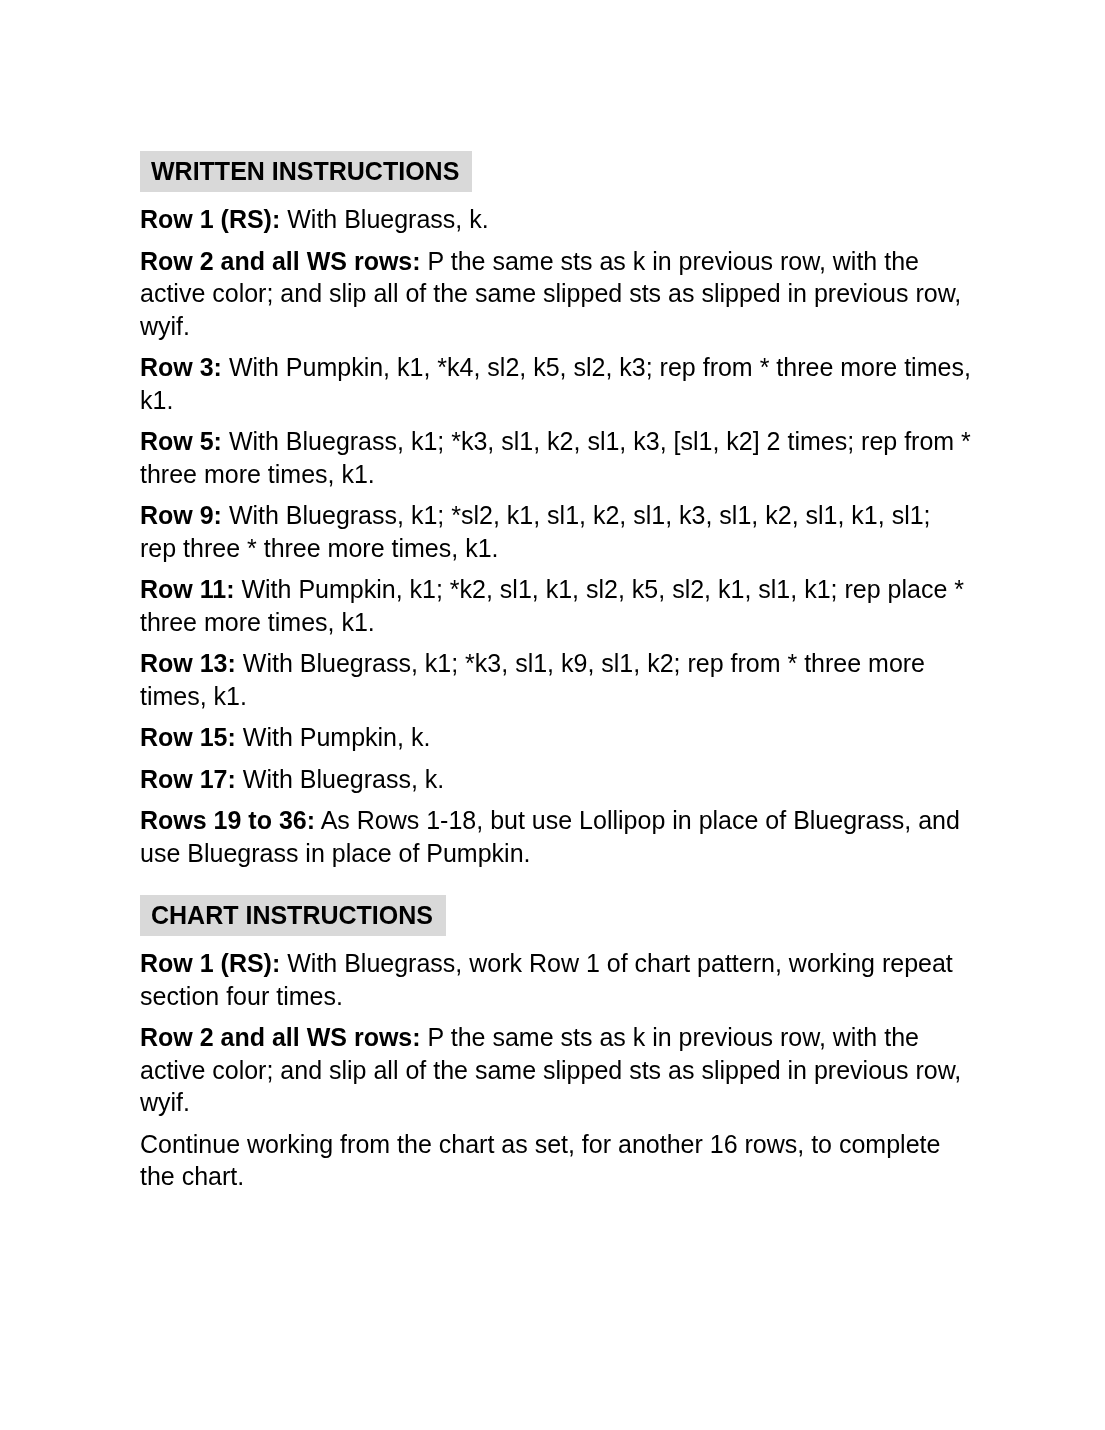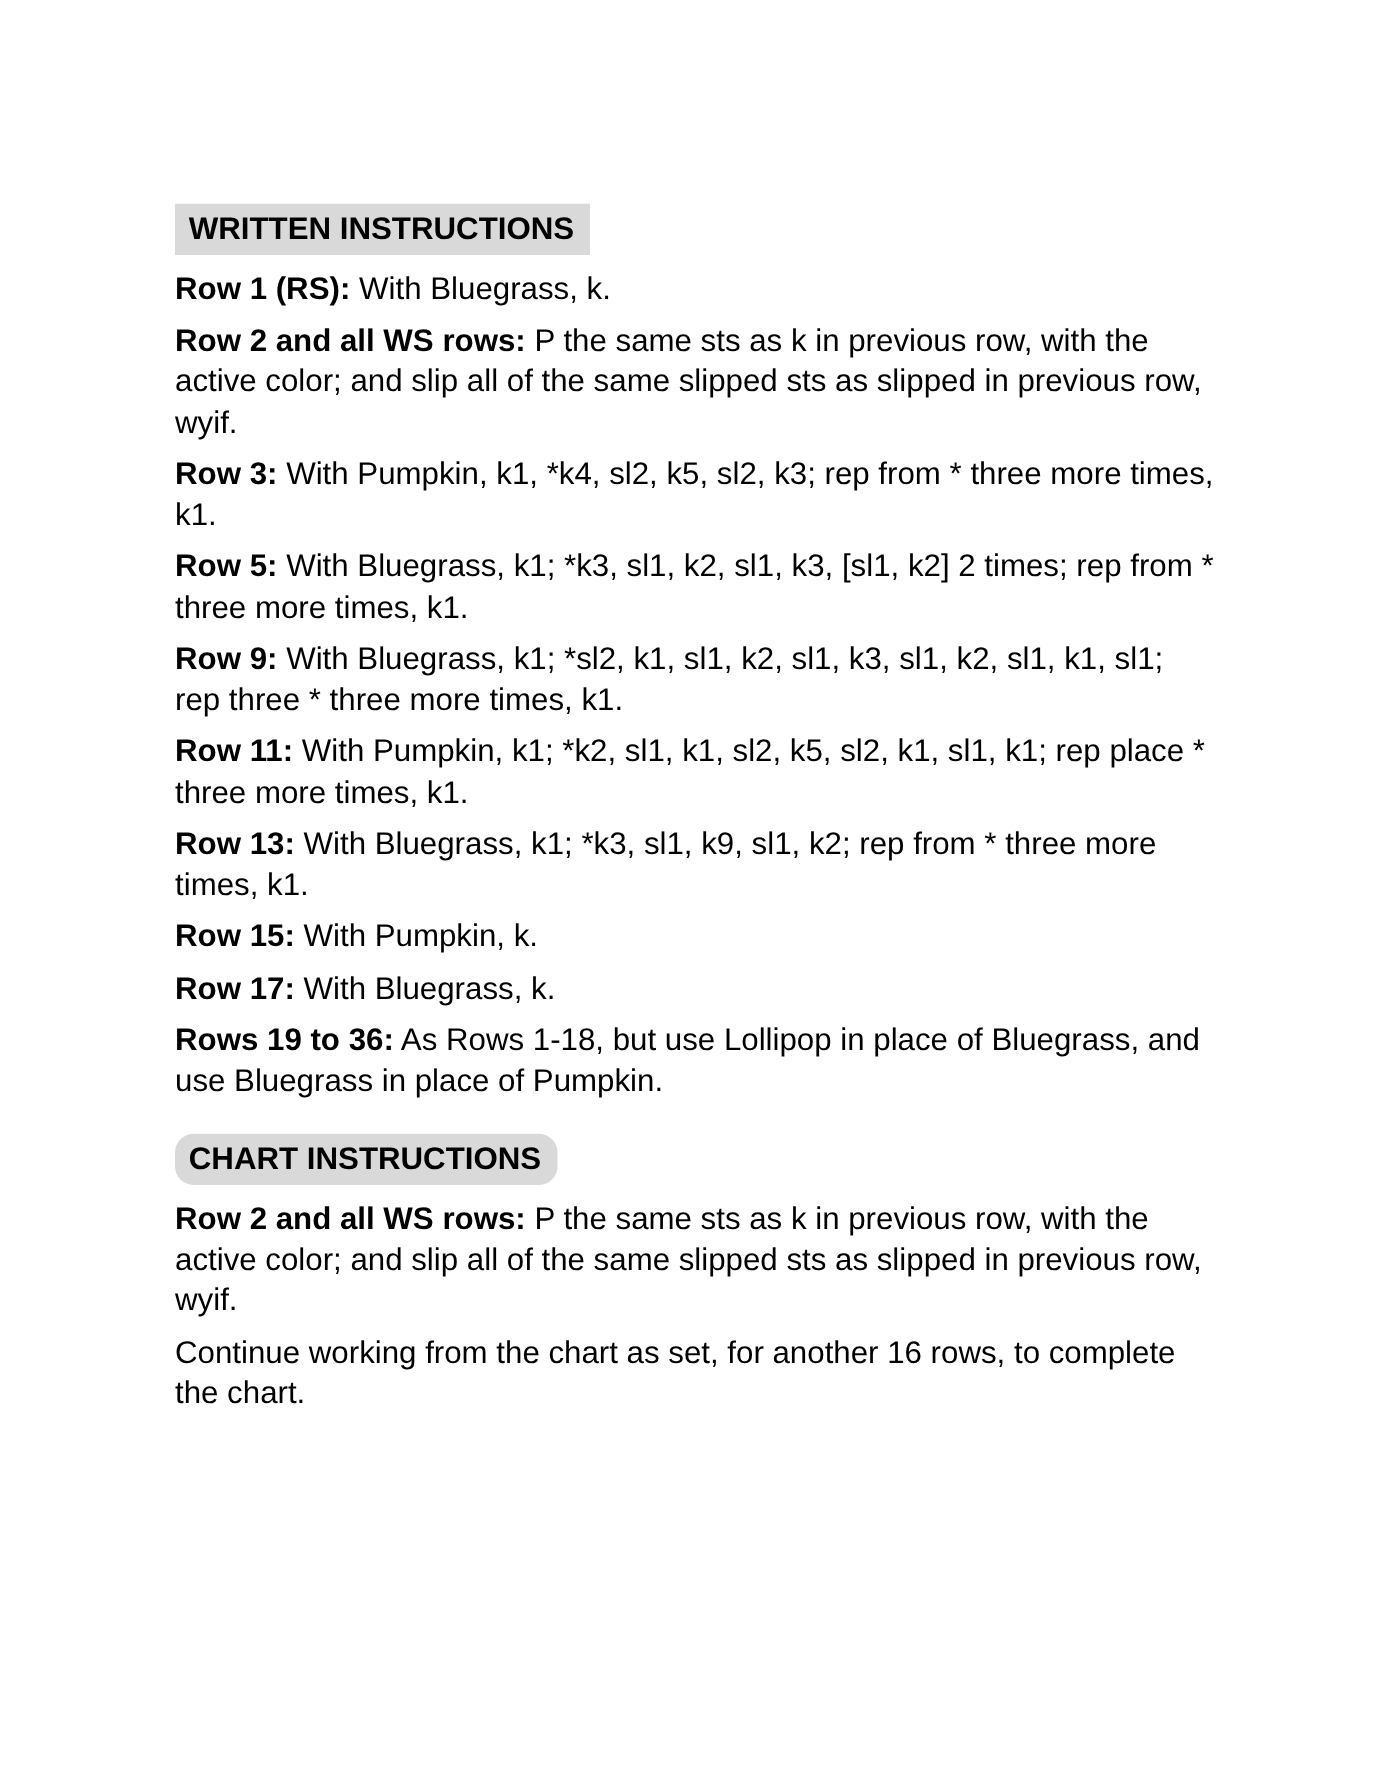--- a/index.html
+++ b/index.html
@@ -21,26 +21,25 @@
     top: 147px;
     width: 832px;
   }
   .section-heading {
     display: inline-block;
     background: #d9d9d9;
     font-size: 25px;
     font-weight: bold;
     line-height: 27px;
     padding: 7px 13px 7px 11px;
-    margin: 16px 0 11px 0;
+    margin: 4px 0 11px 0;
     color: #000000;
   }
   .section + .section .section-heading {
     margin-top: 17px;
-    border-radius: 15px;
   }
   .para {
     font-size: 25px;
     line-height: 32.5px;
     margin: 0 0 9px 0;
     color: #000000;
   }
   .para b {
     font-weight: bold;
   }
@@ -59,17 +58,18 @@
     <p class="para"><b>Row 9:</b> <span>With Bluegrass, k1; *sl2, k1, sl1, k2, sl1, k3, sl1, k2, sl1, k1, sl1; rep three * three more times, k1.</span></p>
     <p class="para"><b>Row 11:</b> <span>With Pumpkin, k1; *k2, sl1, k1, sl2, k5, sl2, k1, sl1, k1; rep place * three more times, k1.</span></p>
     <p class="para"><b>Row 13:</b> <span>With Bluegrass, k1; *k3, sl1, k9, sl1, k2; rep from * three more times, k1.</span></p>
     <p class="para"><b>Row 15:</b> <span>With Pumpkin, k.</span></p>
     <p class="para"><b>Row 17:</b> <span>With Bluegrass, k.</span></p>
     <p class="para"><b>Rows 19 to 36:</b> <span>As Rows 1-18, but use Lollipop in place of Bluegrass, and use Bluegrass in place of Pumpkin.</span></p>
   </section>
 
   <section class="section">
     <h2 class="section-heading">CHART INSTRUCTIONS</h2>
+    <p class="para"><b>Row 1 (RS):</b> <span>With Bluegrass, work Row 1 of chart pattern, working repeat section four times.</span></p>
     <p class="para"><b>Row 2 and all WS rows:</b> <span>P the same sts as k in previous row, with the active color; and slip all of the same slipped sts as slipped in previous row, wyif.</span></p>
     <p class="para"><b></b> <span>Continue working from the chart as set, for another 16 rows, to complete the chart.</span></p>
   </section>
 
 </main>
 
 </body></html>

